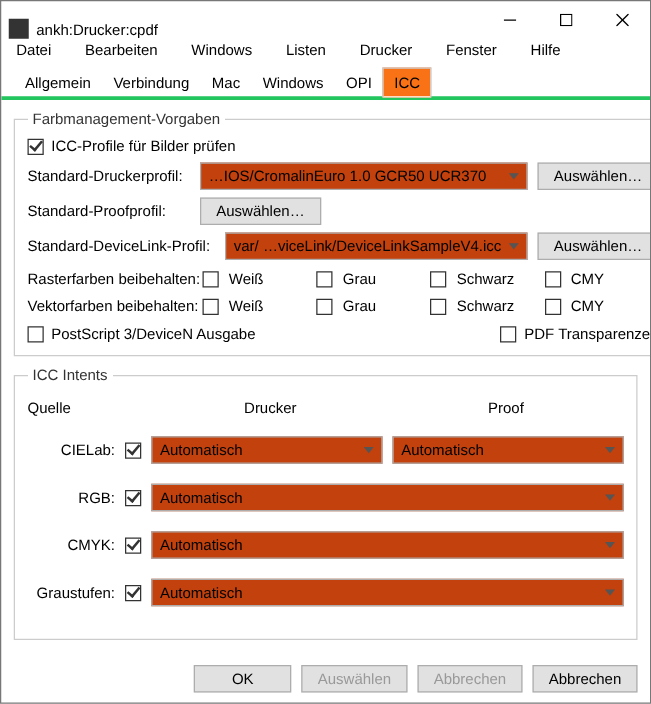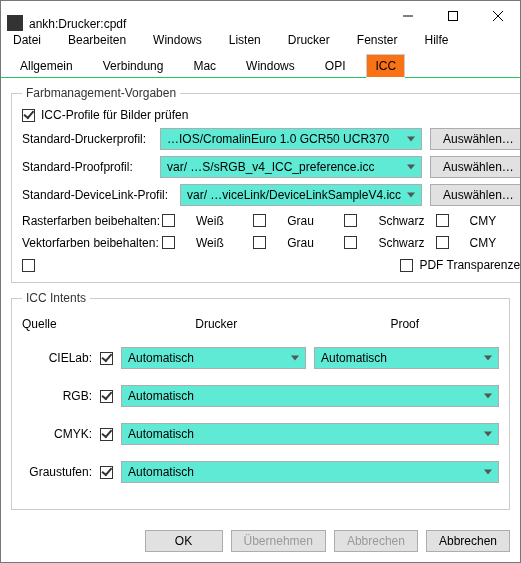--- a/index.html
+++ b/index.html
@@ -5,38 +5,38 @@
 *{box-sizing:border-box;font-family:"Segoe UI",Tahoma,sans-serif;font-size:12px}
 body{margin:0;background:#fff;width:521px;height:563px;border:1px solid #777;display:flex;flex-direction:column}
 .titlebar{height:30px;display:flex;align-items:flex-end;padding:0 0 0 6px}
 .app-ico{width:16px;height:16px;background:#333;margin-right:6px;display:inline-block}
 .title{flex:1;font-size:12px}
 .win-btns{display:flex}
 .win-btn{width:45px;height:30px;display:flex;align-items:center;justify-content:center}
 .win-btn svg{width:10px;height:10px}
 .menubar{height:22px;display:flex;align-items:center;padding:0 6px;gap:15px}
 .menu-item{padding:2px 6px}
-.tabs{display:flex;padding:4px 10px 0 10px;border-bottom:1px solid #22c55e;gap:12px}
+.tabs{display:flex;padding:4px 10px 0 10px;border-bottom:3px solid #22c55e;gap:0}
 .tab{padding:4px 8px;border:1px solid transparent;position:relative;top:1px;cursor:default}
 .tab.active{border:1px solid #ccc;border-bottom:1px solid #fff;background:#f97316}
 .content{padding:8px 10px 10px 10px;flex:1;display:flex;flex-direction:column;gap:8px}
 fieldset{border:1px solid #ccc;padding:8px 10px 10px 10px;margin:0}
 legend{padding:0 4px;color:#333}
 .row{display:flex;align-items:center;gap:8px;margin:6px 0}
 .label-col{width:130px}
-.combo{flex:1;height:22px;border:1px solid #adadad;background:#5eead4;display:flex;align-items:center;padding:0 20px 0 6px;position:relative;min-width:0;overflow:hidden;white-space:nowrap}
+.combo{flex:1;height:22px;border:1px solid #adadad;background:#c2410c;display:flex;align-items:center;padding:0 20px 0 6px;position:relative;min-width:0;overflow:hidden;white-space:nowrap}
 .combo::after{content:"";position:absolute;right:6px;top:50%;transform:translateY(-50%);width:0;height:0;border-left:4px solid transparent;border-right:4px solid transparent;border-top:5px solid #555}
 .btn{height:22px;border:1px solid #adadad;background:#e1e1e1;padding:0 12px;display:flex;align-items:center;justify-content:center;min-width:78px}
 .btn.disabled{color:#999}
 .chk{display:flex;align-items:center;gap:6px}
 .chkbox{width:13px;height:13px;border:1px solid #333;display:inline-flex;align-items:center;justify-content:center;background:#fff}
 .chkbox.checked::after{content:"";width:8px;height:4px;border-left:2px solid #333;border-bottom:2px solid #333;transform:rotate(-50deg) translate(1px,-1px)}
 .color-row{display:flex;align-items:center;margin:8px 0;gap:0}
 .color-row .lbl{width:140px}
-.color-row .cc{flex:1;display:flex;align-items:flex-start;gap:21px}
+.color-row .cc{flex:1;display:flex;align-items:flex-end;gap:8px}
 .intents-hdr{display:flex;margin:4px 0 2px 0}
 .intents-hdr .q{width:100px;text-align:left}
 .intents-hdr .d{flex:1;text-align:center}
 .intents-hdr .p{flex:1;text-align:center}
 .int-row{display:flex;align-items:center;gap:8px;margin:16px 0}
 .int-row .ilbl{width:70px;text-align:right}
 .int-row .combo{flex:1}
 .footer{display:flex;justify-content:flex-end;gap:8px;padding:10px}
 .spacer{flex:1}
 .ps-row{display:flex;align-items:center;gap:6px;margin-top:4px}
@@ -97,23 +97,20 @@
 
     <div class="row">
       <span class="label-col">Standard-Druckerprofil:</span>
       <div class="combo">
           <span>…IOS/CromalinEuro 1.0 GCR50 UCR370</span>
         </div>
       <div class="btn">Auswählen…</div>
     </div>
     <div class="row">
       <span class="label-col">Standard-Proofprofil:</span>
-      <div class="combo">
-          <span>var/ …S/sRGB_v4_ICC_preference.icc</span>
-        </div>
       <div class="btn">Auswählen…</div>
     </div>
     <div class="row">
       <span class="label-col" style="width:150px">Standard-DeviceLink-Profil:</span>
       <div class="combo">
           <span>var/ …viceLink/DeviceLinkSampleV4.icc</span>
         </div>
       <div class="btn">Auswählen…</div>
     </div>
 
@@ -152,20 +149,21 @@
         </div>
       <div class="cc">
           <span class="chkbox"></span>
           <span>CMY</span>
         </div>
     </div>
 
     <div class="ps-row">
       <div class="chk">
           <span class="chkbox"></span>
+          <span>PostScript 3/DeviceN Ausgabe</span>
         </div>
       <div class="spacer"></div>
       <div class="chk">
           <span class="chkbox"></span>
           <span>PDF Transparenzen</span>
         </div>
     </div>
   </fieldset>
 
   <fieldset>
@@ -204,16 +202,16 @@
       <span class="chkbox checked"></span>
       <div class="combo">
           <span>Automatisch</span>
         </div>
     </div>
   </fieldset>
 </div>
 
 <div class="footer">
   <div class="btn">OK</div>
-  <div class="btn disabled">Übernehmen</div>
+  <div class="btn disabled">Auswählen</div>
   <div class="btn disabled">Abbrechen</div>
   <div class="btn">Abbrechen</div>
 </div>
 
 </body></html>

